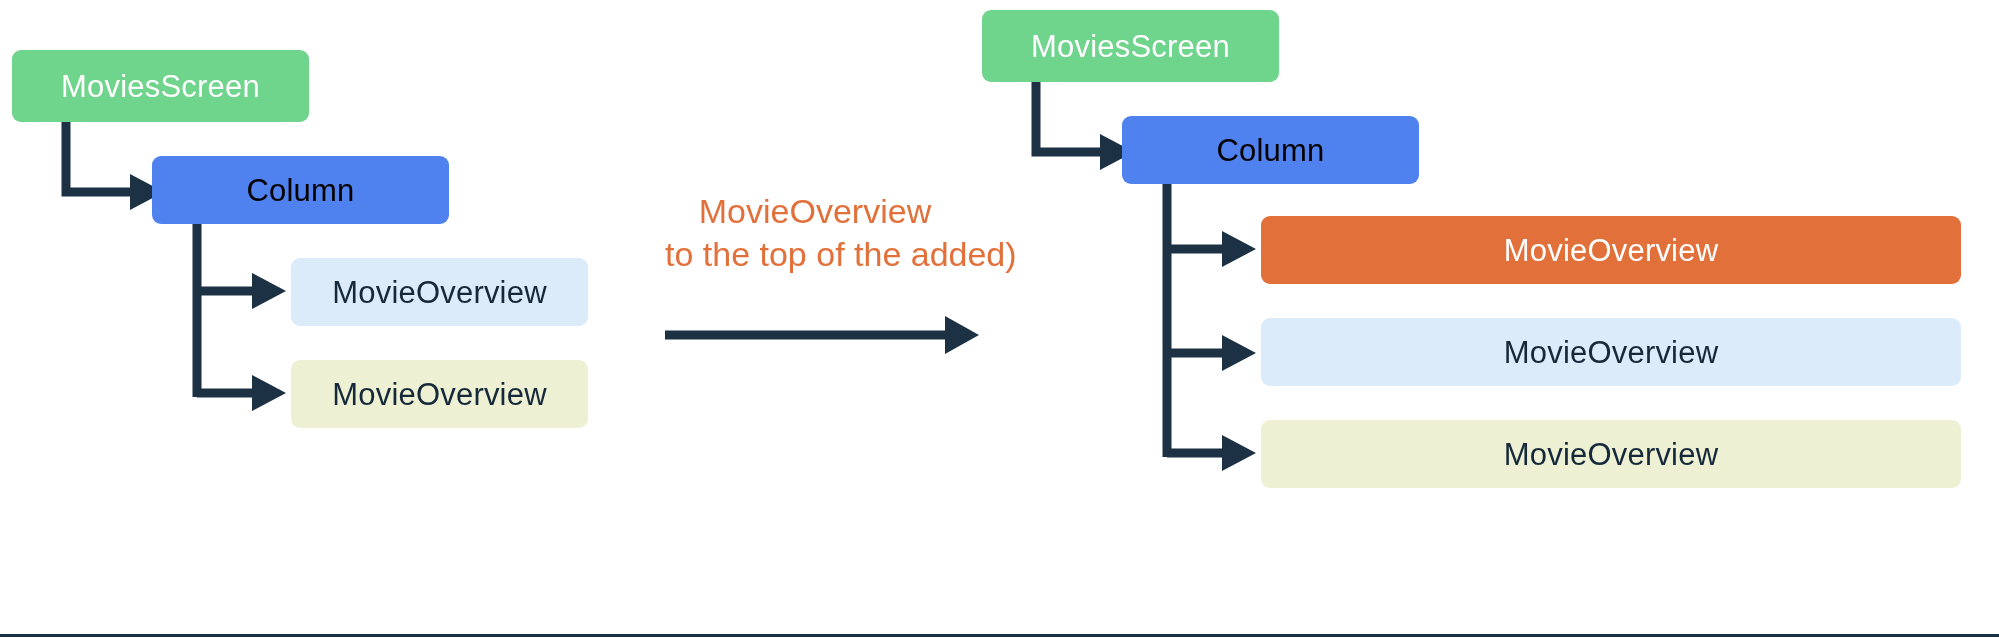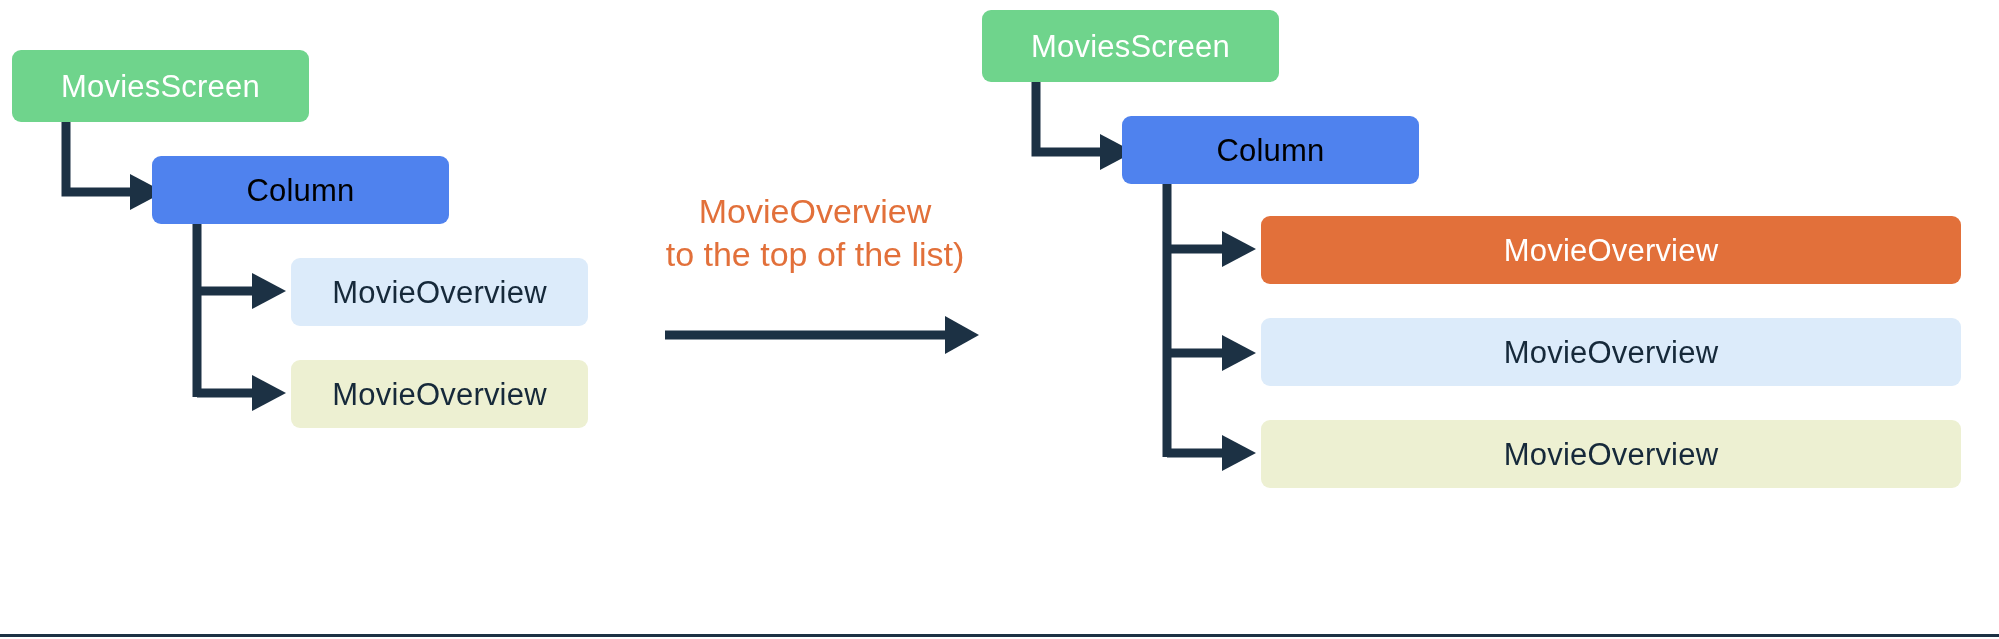--- a/index.html
+++ b/index.html
@@ -84,21 +84,21 @@
   <div class="node ltblue" style="left:291px; top:258px; width:297px; height:68px;">
     <span>MovieOverview</span>
   </div>
 
   <div class="node ltyellow" style="left:291px; top:360px; width:297px; height:68px;">
     <span>MovieOverview</span>
   </div>
 
   <div class="caption" style="left:665px; top:190px; width:300px;">
     <span class="ln">MovieOverview</span>
-    <span class="ln">to the top of the list)</span>
+    <span class="ln">to the top of the added)</span>
   </div>
 
   <div class="conn" style="left:665px; top:305px;">
     <svg width="315" height="60" viewBox="0 0 315 60">
       <path d="M0 30 L282 30" stroke="#1C3144" stroke-width="9" fill="none"></path>
       <path d="M280 11 L314 30 L280 49 Z" fill="#1C3144"></path>
     </svg>
   </div>
 
   <div class="node green" style="left:982px; top:10px; width:297px; height:72px;">

